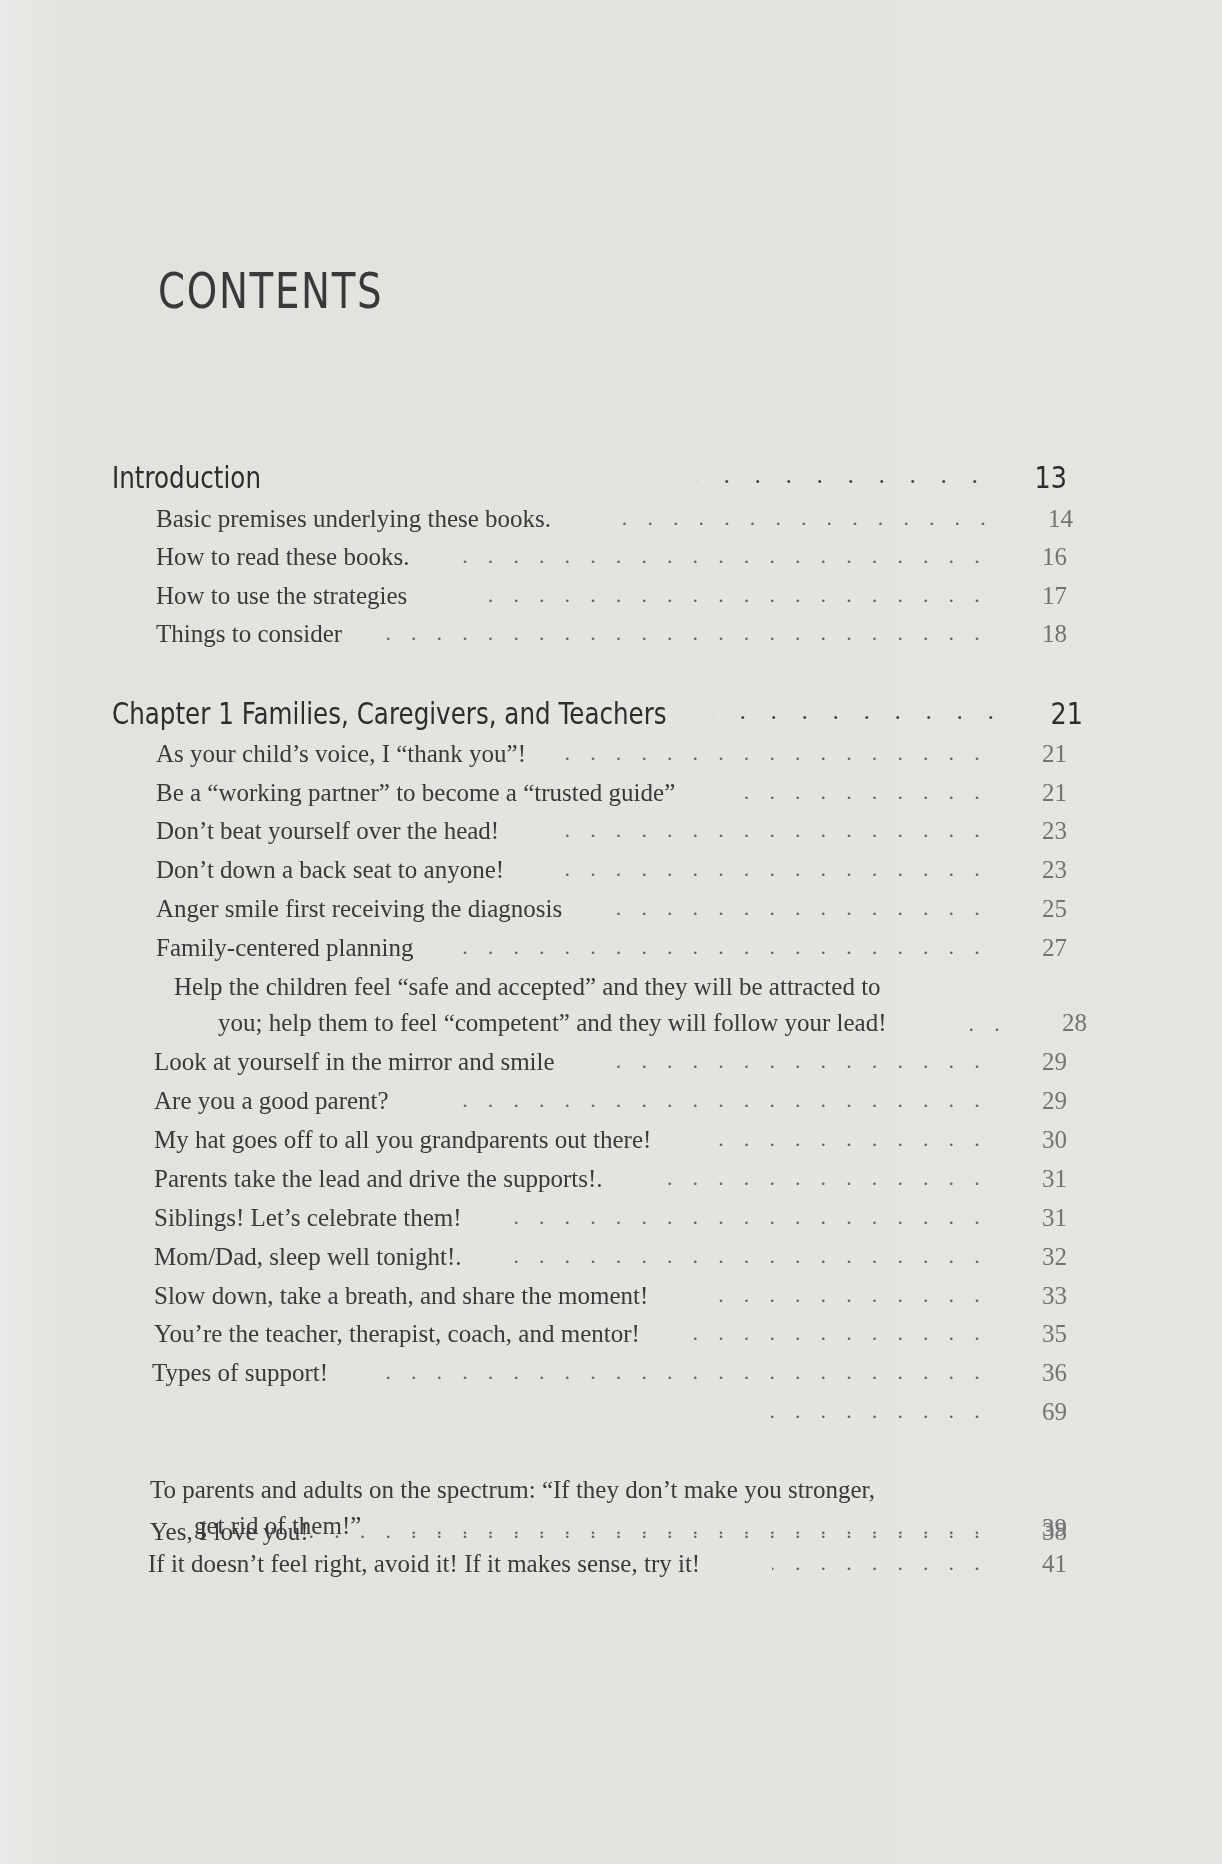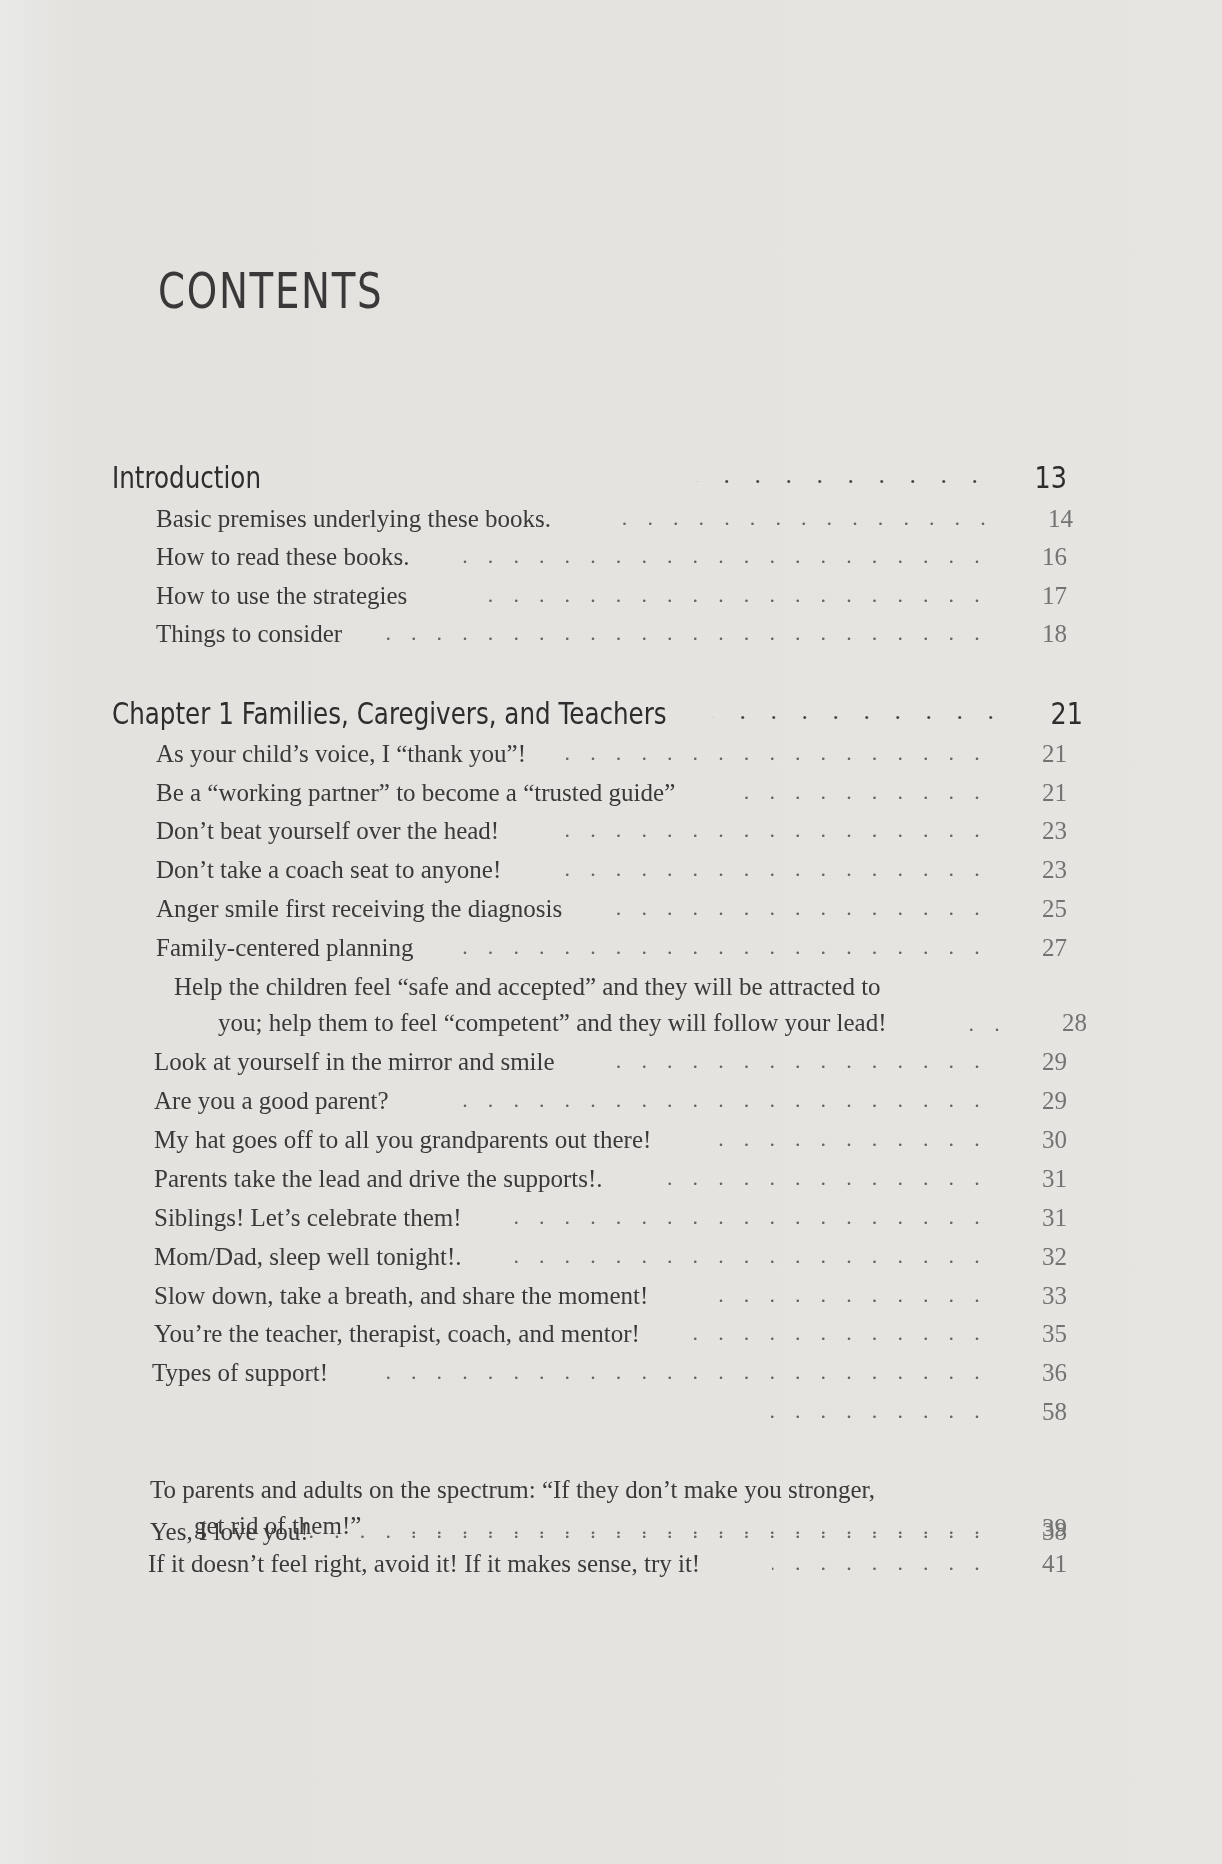--- a/index.html
+++ b/index.html
@@ -157,21 +157,21 @@
       <span class="page-num">21</span>
     </div>
 
     <div class="row" style="top:817px;">
       <span class="label" style="left:156px;">Don’t beat yourself over the head!</span>
       <span class="dots" style="width:440px;">. . . . . . . . . . . . . . . . . . . . . . . . . . . . . . . . . . .</span>
       <span class="page-num">23</span>
     </div>
 
     <div class="row" style="top:856px;">
-      <span class="label" style="left:156px;">Don’t take a coach seat to anyone!</span>
+      <span class="label" style="left:156px;">Don’t down a back seat to anyone!</span>
       <span class="dots" style="width:430px;">. . . . . . . . . . . . . . . . . . . . . . . . . . . . . . . . . .</span>
       <span class="page-num">23</span>
     </div>
 
     <div class="row" style="top:895px;">
       <span class="label" style="left:156px;">Anger smile first receiving the diagnosis</span>
       <span class="dots" style="width:380px;">. . . . . . . . . . . . . . . . . . . . . . . . . . . . . .</span>
       <span class="page-num">25</span>
     </div>
 
@@ -237,21 +237,21 @@
     </div>
 
     <div class="row" style="top:1359px;">
       <span class="label" style="left:152px;">Types of support!</span>
       <span class="dots" style="width:605px;">. . . . . . . . . . . . . . . . . . . . . . . . . . . . . . . . . . . . . . . . . . . . . .</span>
       <span class="page-num">36</span>
     </div>
 
     <div class="row" style="top:1398px;">
       <span class="dots" style="width:225px;">. . . . . . . . . . . . . . . . . .</span>
-      <span class="page-num">58</span>
+      <span class="page-num">69</span>
     </div>
 
     <div class="row" style="top:1518px;">
       <span class="label" style="left:150px;">Yes, I love you!</span>
       <span class="dots" style="width:680px;">. . . . . . . . . . . . . . . . . . . . . . . . . . . . . . . . . . . . . . . . . . . . . . . . . . . .</span>
       <span class="page-num">38</span>
     </div>
 
     <div class="row" style="top:1476px; height:72px;">
       <span class="label" style="left:150px;">To parents and adults on the spectrum: “If they don’t make you stronger,</span>

